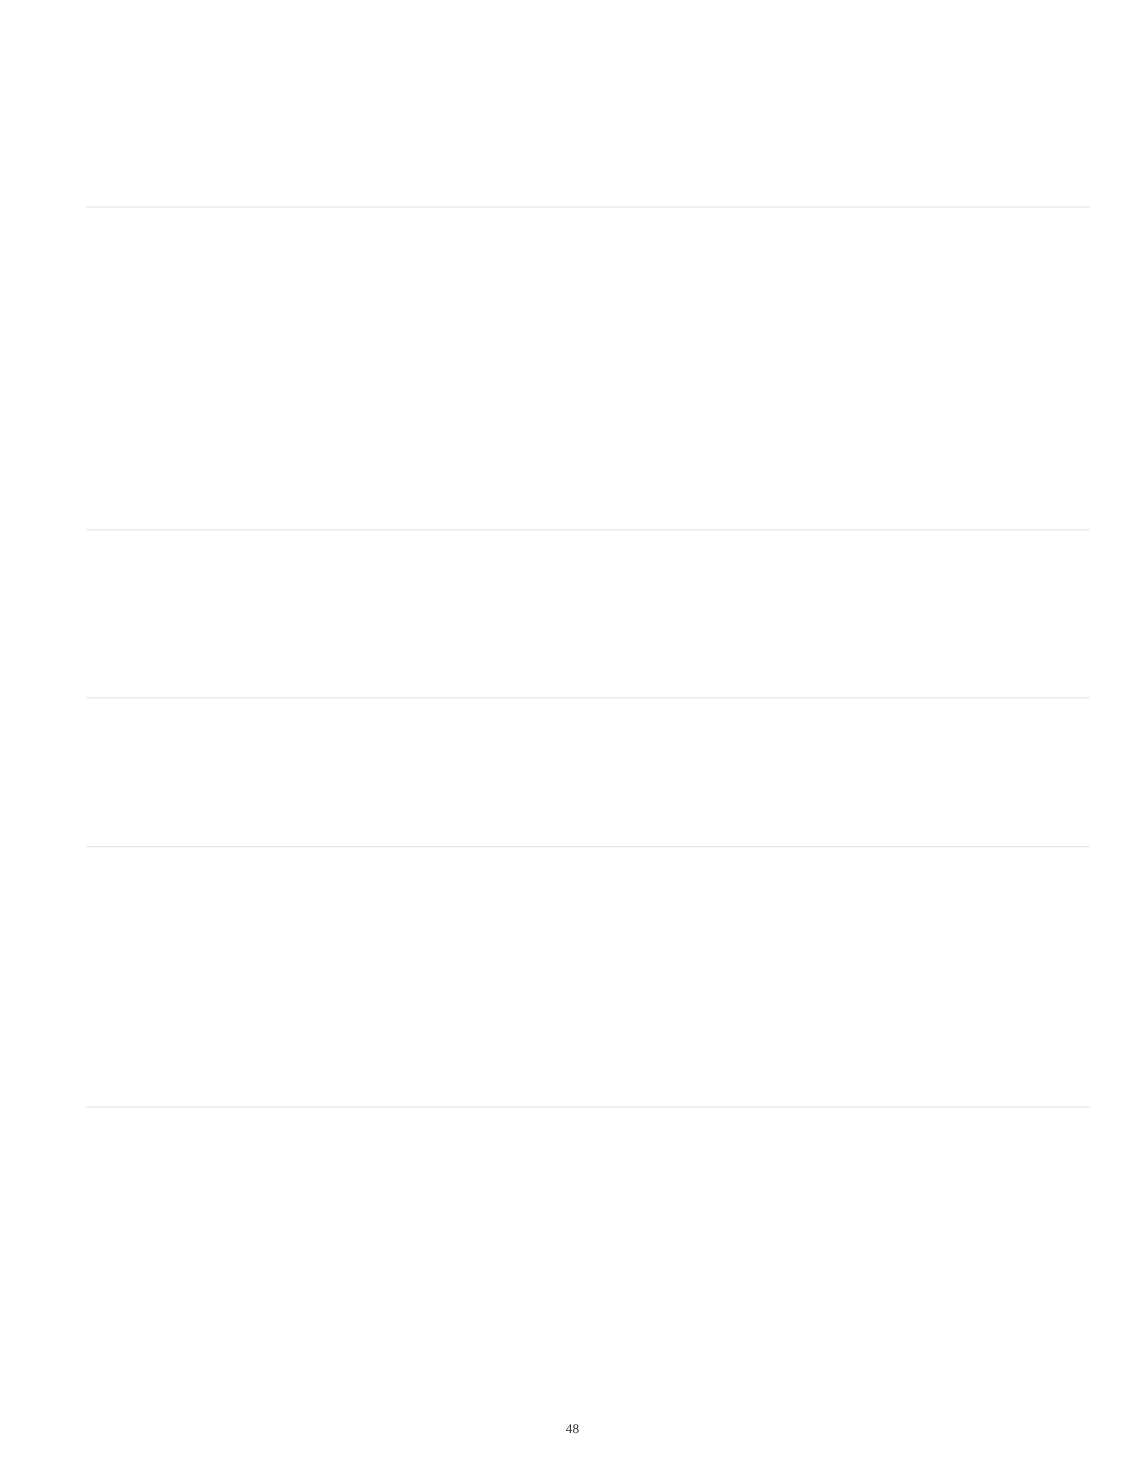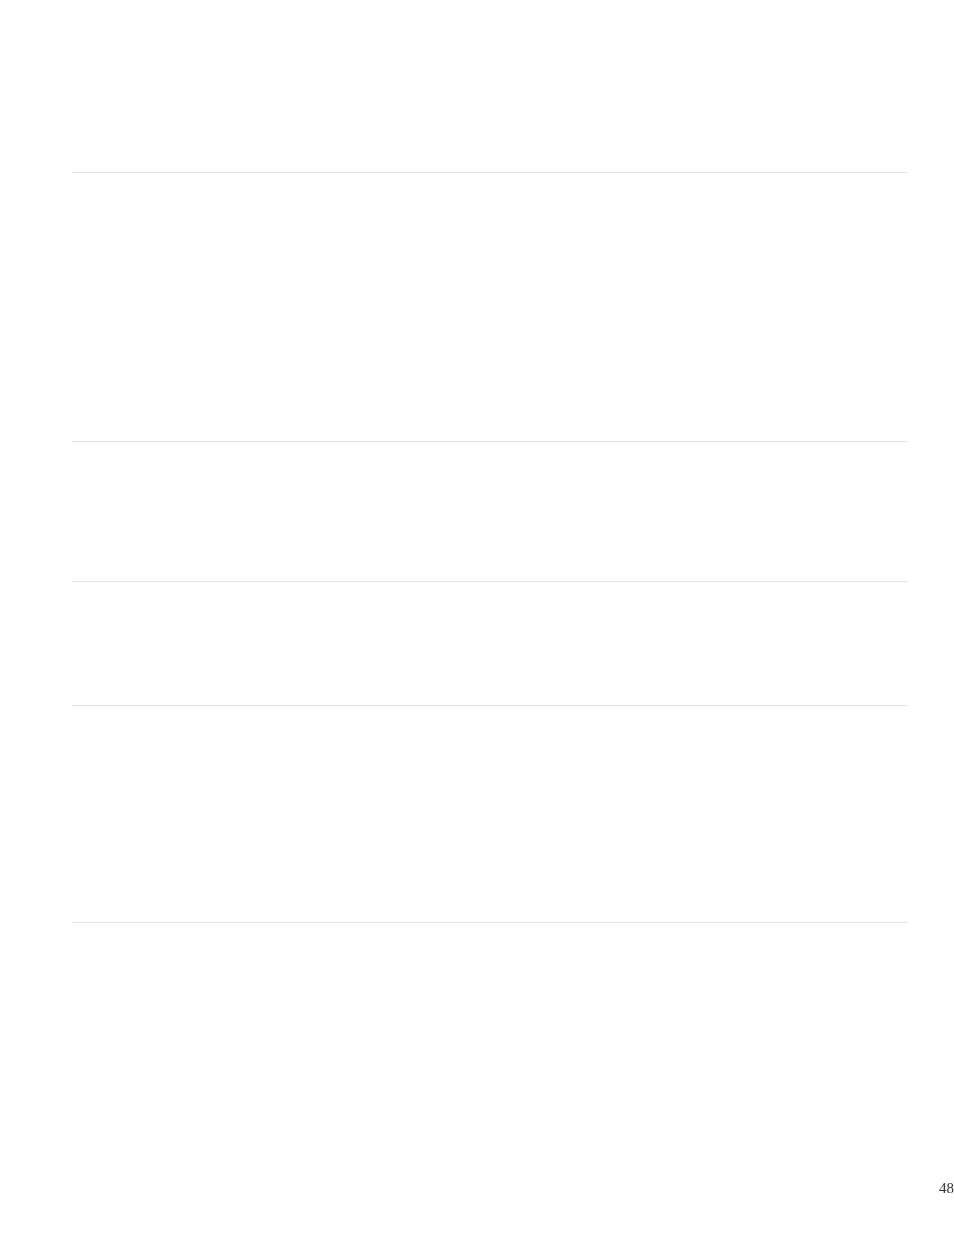--- a/index.html
+++ b/index.html
@@ -31,22 +31,22 @@
     .divider-1 { top: 172px; }
     .divider-2 { top: 441px; }
     .divider-3 { top: 581px; }
     .divider-4 { top: 705px; }
     .divider-5 { top: 922px; }
     .page-number {
       position: absolute;
       bottom: 38px;
       left: 0;
       width: 100%;
-      text-align: right;
-      font-size: 15px;
+      text-align: center;
+      font-size: 11px;
       color: #333333;
       font-family: Georgia, serif;
     }
   </style>
 </head>
 <body>
 
 <div class="page-container">
   <div class="divider divider-1"></div>
   <div class="divider divider-2"></div>

